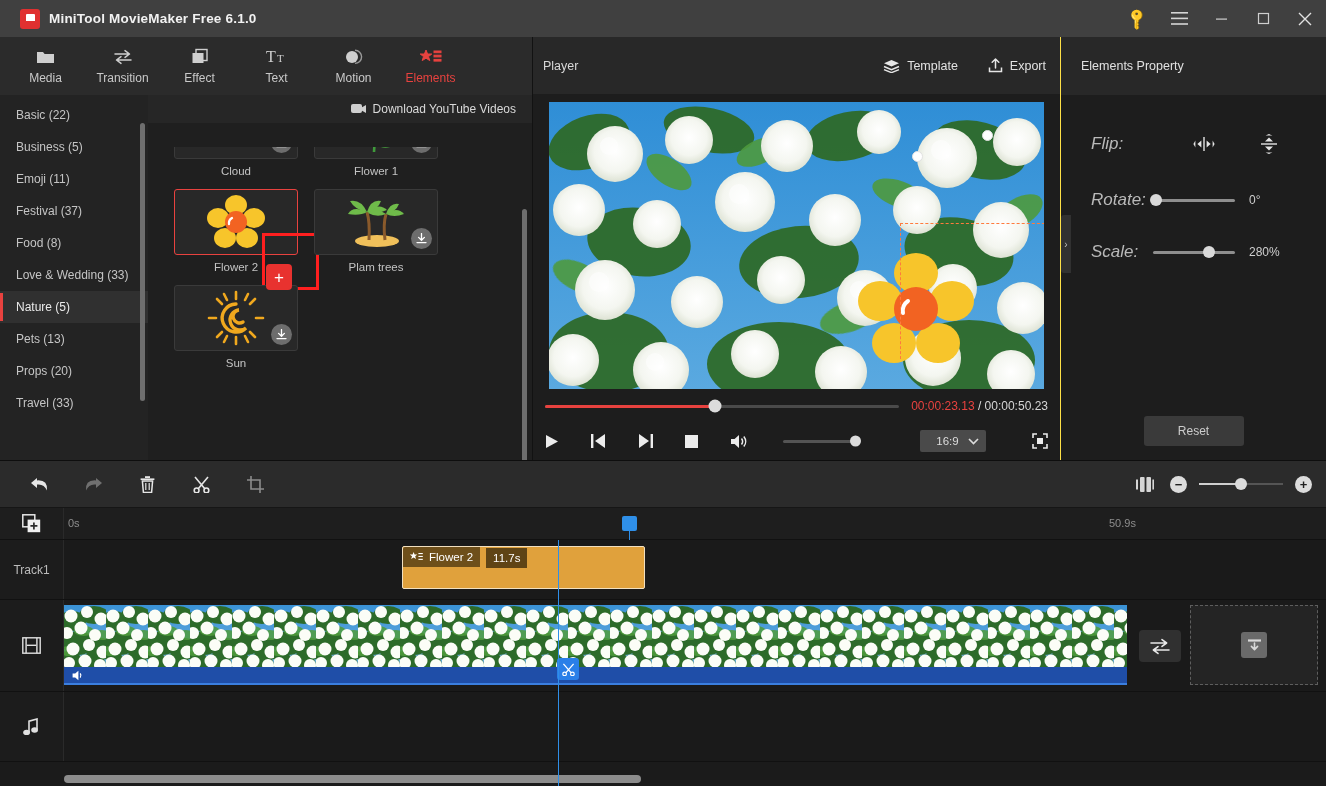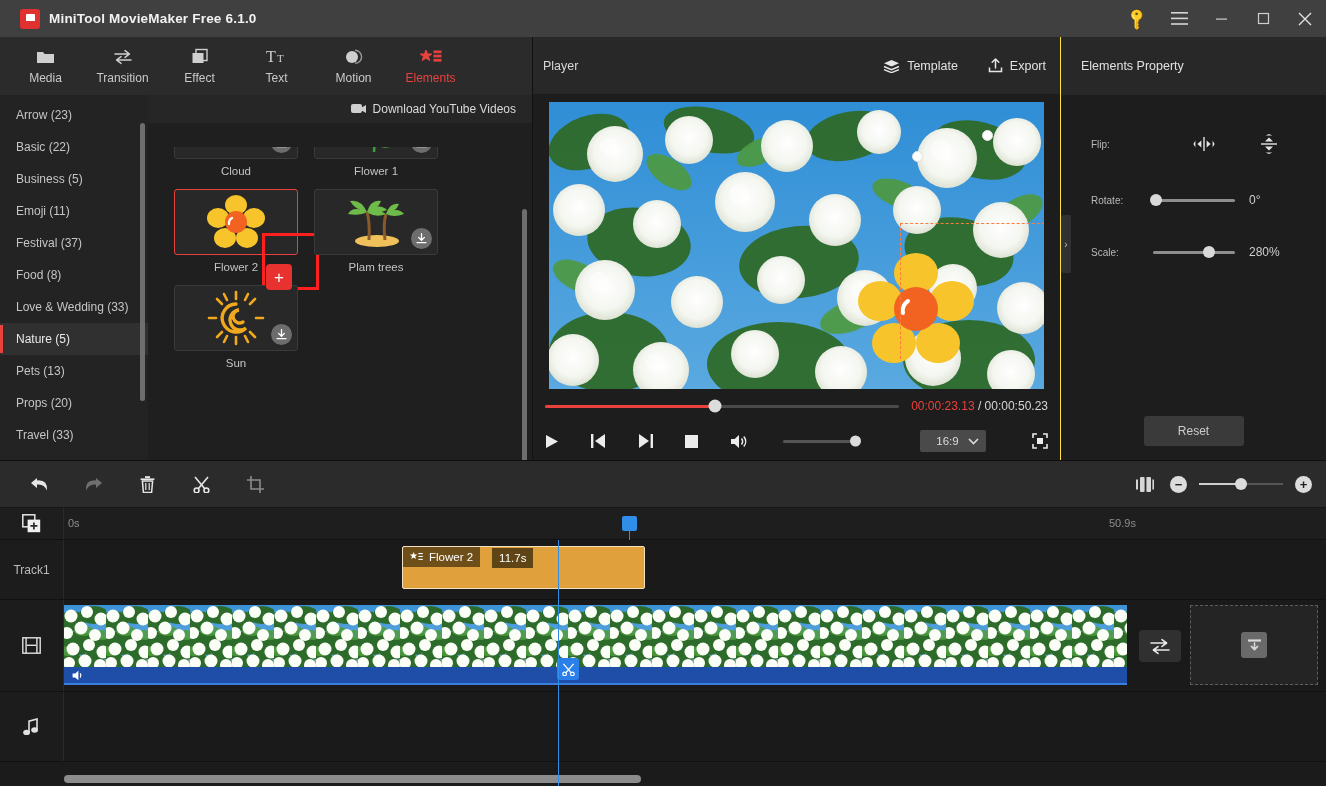--- a/index.html
+++ b/index.html
@@ -91,21 +91,21 @@
               padding:0 7px; font-size:11.5px; color:#dcdcdc; }
   .ratio-sel .cv{ flex:1; text-align:center; }
 
   
   .props{ width:266px; background:#1d1d1d; display:flex; flex-direction:column; position:relative;
           border-left:1px solid #fde047; }
   .props-head{ height:58px; display:flex; align-items:center; padding-left:20px; background:#282828; }
   .props-head .pt{ font-size:12.5px; color:#e0e0e0; }
   .props-body{ flex:1; padding:28px 0 0 0; position:relative;}
   .prow{ display:flex; align-items:center; height:42px; padding-left:30px; }
-  .prow .plabel{ width:62px; font-size:10px; color:#b9b9b9; }
+  .prow .plabel{ width:62px; font-size:17px; color:#b9b9b9;font-style:italic; }
   .flip-btn{ width:34px; height:22px; display:flex; align-items:center; justify-content:center; color:#e6e6e6;}
   .slider{ width:82px; height:3px; background:#8e8e8e; position:relative; border-radius:2px; margin-right:14px;}
   .sl-knob{ position:absolute; top:50%; transform:translate(-50%,-50%); width:12px; height:12px;
             border-radius:50%; background:#d9d9d9; }
   .pval{ font-size:12px; color:#cfcfcf; }
   .reset-wrap{ position:absolute; left:0; right:0; bottom:14px; display:flex; justify-content:center; }
   .reset-btn{ width:100px; height:30px; background:#3a3a3a; border-radius:3px; display:flex;
               align-items:center; justify-content:center; font-size:12px; color:#cccccc; }
   .collapse-tab{ position:absolute; left:0; top:178px; width:10px; height:58px; background:#313131;
                  border-radius:3px 0 0 3px; display:flex; align-items:center; justify-content:center;
@@ -142,21 +142,21 @@
   .row1{ height:60px; }
   .row2{ height:92px; }
   .row3{ height:70px; }
 
   .elem-clip{ position:absolute; left:338px; top:6px; width:243px; height:43px; background:#e0a13c;
               border:1px solid #f2e0c0; border-radius:2px; }
   .clip-tag{ display:inline-flex; align-items:center; height:20px; background:#6e4f1a; border-radius:2px 0 0 0;
              padding:0 7px; gap:6px; }
   .clip-tag .ct-name{ font-size:11.5px; color:#fff; }
   .clip-dur{ display:inline-flex; align-items:center; height:20px; background:#5f4415; padding:0 7px;
-             font-size:11.5px; color:#fff; margin-left:12px;text-align:center; }
+             font-size:11.5px; color:#fff; margin-left:6px;text-align:center; }
 
   .vid-clip{ position:absolute; left:0; top:5px; width:1063px; height:80px; overflow:hidden; }
   .filmstrip{ position:absolute; inset:0 0 18px 0; }
   .audio-bar{ position:absolute; left:0; right:0; bottom:0; height:18px; background:#1f4ea8;
               display:flex; align-items:center; padding-left:8px; border-bottom:2px solid #3b7fe0;}
   .split-marker{ position:absolute; left:493px; bottom:11px; width:22px; height:22px; background:#2a7fe8;
                  border-radius:3px; display:flex; align-items:center; justify-content:center; z-index:6;}
   .trans-btn{ position:absolute; left:1075px; top:30px; width:42px; height:32px; background:#303030;
               border-radius:4px; display:flex; align-items:center; justify-content:center; color:#e8e8e8;}
   .dropzone{ position:absolute; left:1126px; top:5px; width:128px; height:80px; border:1px dashed #5e5e5e;
@@ -265,23 +265,20 @@
               <rect x="14" y="10.4" width="7" height="1.7" fill="#e8423f"></rect>
             </svg>
         </span>
         <span class="ri-lbl">Elements</span>
       </div>
     </div>
 
     <div class="lp-body">
 
       <div class="cat-list">
-        <div class="cat">
-            <span>Arrow (23)</span>
-          </div>
         <div class="cat">
             <span>Basic (22)</span>
           </div>
         <div class="cat">
             <span>Business (5)</span>
           </div>
         <div class="cat">
             <span>Emoji (11)</span>
           </div>
         <div class="cat">

